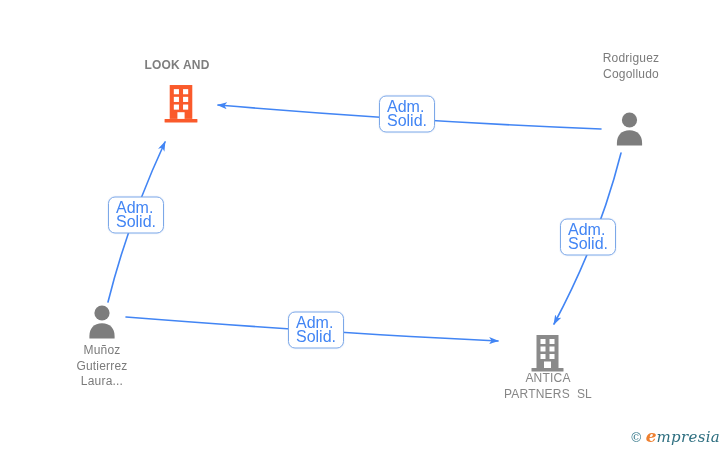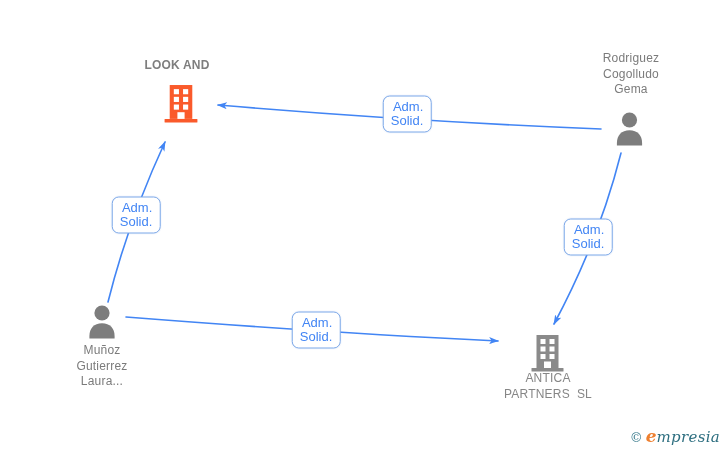--- a/index.html
+++ b/index.html
@@ -17,22 +17,22 @@
   .node-label.company { font-weight:bold; color:#7e7e7e; }
 
   .node-icon { position:absolute; line-height:0; cursor:pointer; }
   .node-icon.orange { color:#fa5a2b; }
   .node-icon.gray-person { color:#7d7d7d; }
   .node-icon.gray-building { color:#8a8a8a; }
 
   .edge-label {
     position:absolute; transform:translate(-50%,-50%);
     background:#ffffff; border:1.5px solid #7ba7e8; border-radius:7px;
-    padding:3px 7px 4px 7px; color:#4285f4; font-size:13px;
-    line-height:14px; text-align:right; box-shadow:0 0 0 1px rgba(122,169,232,0.08);
+    padding:3px 7px 4px 7px; color:#4285f4; font-size:16px;
+    line-height:14px; text-align:left; box-shadow:0 0 0 1px rgba(122,169,232,0.08);
   }
 
   .watermark {
     position:absolute; right:8px; bottom:2px; line-height:20px;
     font-family:"DejaVu Serif", serif; font-style:italic; user-select:none;
   }
   .watermark .wm-copy { color:#3f7f90; font-size:13px; font-style:normal; margin-right:3px; }
   .watermark .wm-e   { color:#ee7f2f; font-size:17px; font-weight:bold; }
   .watermark .wm-rest{ color:#2e6f80; font-size:15px; letter-spacing:0.3px; }
 </style>
@@ -72,21 +72,20 @@
         <rect x="10" y="20" width="5" height="5"></rect>
         <rect x="19" y="20" width="5" height="5"></rect>
         <rect x="13.5" y="27.5" width="7" height="6.5"></rect>
       </g>
     </svg>
   </div>
 
   <div class="node-label" style="left:551px; top:51px; width:160px;">
     <div class="line">Rodriguez</div>
     <div class="line">Cogolludo</div>
-    <div class="line">Gema</div>
   </div>
   <div class="node-icon gray-person" style="left:611px; top:111px;" title="Rodriguez Cogolludo Gema">
     <svg width="37" height="36" viewBox="0 0 36 36">
       <g fill="currentColor">
         <circle cx="18" cy="9" r="7.6"></circle>
         <path d="M5.4 34.5 v-2.5 c0-7.6 4.6-12.8 12.6-12.8 s12.6 5.2 12.6 12.8 v2.5 z"></path>
       </g>
     </svg>
   </div>
 

